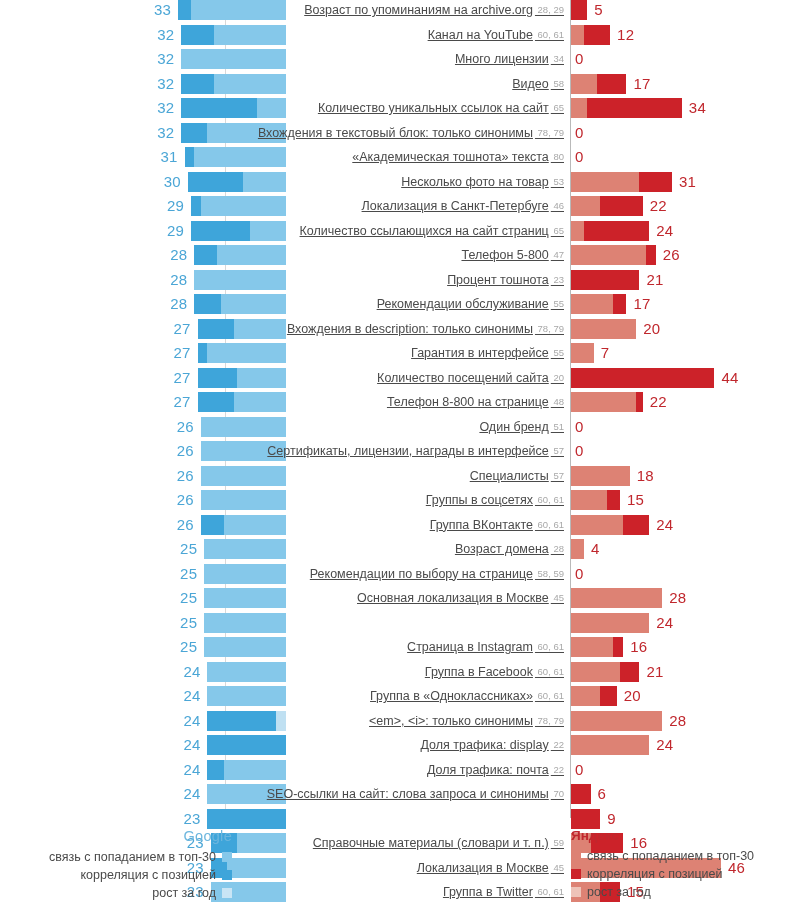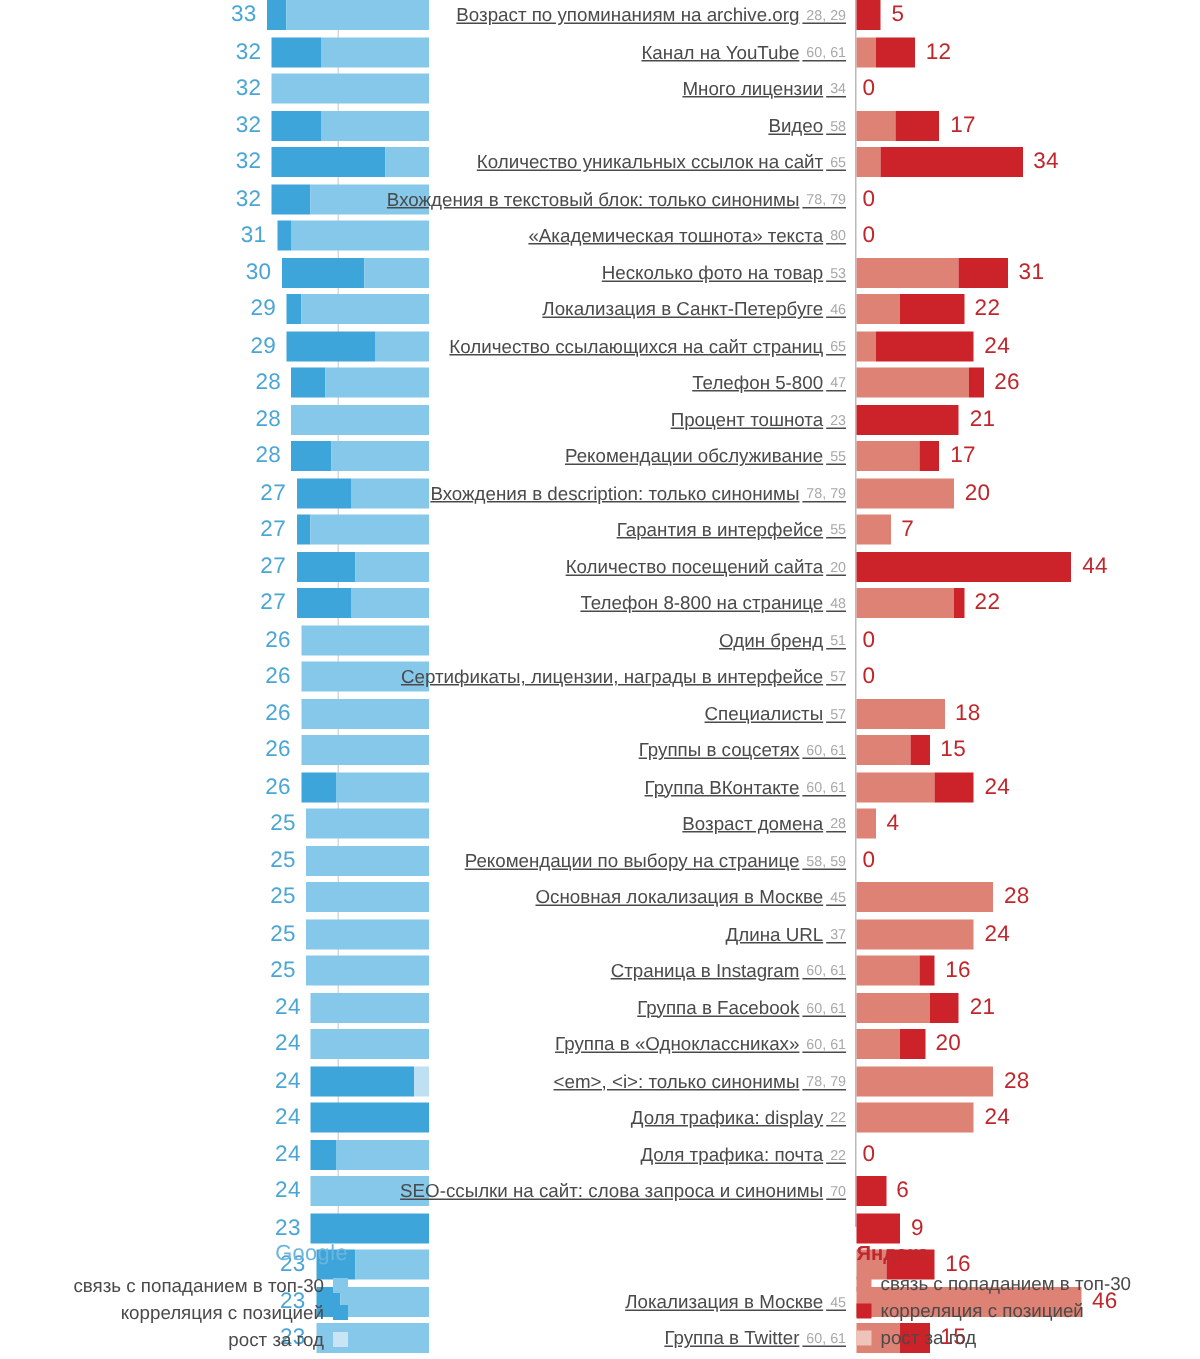--- a/index.html
+++ b/index.html
@@ -502,21 +502,20 @@
           <span class="y-val">28</span>
         </div>
       </div>
       <div class="row">
         <div class="g-wrap">
           <span class="g-val">25</span>
           <div class="g-bar">
             <div class="g-seg top30" style="width: 81.8182px;"></div>
           </div>
         </div>
-        <div class="label"><span>Длина URL</span><span class="ref"> 37</span></div>
         <div class="y-wrap">
           <div class="y-bar">
             <div class="y-seg top30" style="width: 78.2609px;"></div>
           </div>
           <span class="y-val">24</span>
         </div>
       </div>
       <div class="row">
         <div class="g-wrap">
           <span class="g-val">25</span>
@@ -640,20 +639,21 @@
         </div>
       </div>
       <div class="row">
         <div class="g-wrap">
           <span class="g-val">23</span>
           <div class="g-bar">
             <div class="g-seg corr" style="width: 26.1818px;"></div>
             <div class="g-seg top30" style="width: 49.0909px;"></div>
           </div>
         </div>
+        <div class="label"><span>Справочные материалы (словари и т. п.)</span><span class="ref"> 59</span></div>
         <div class="y-wrap">
           <div class="y-bar">
             <div class="y-seg top30" style="width: 19.5652px;"></div>
             <div class="y-seg corr" style="width: 32.6087px;"></div>
           </div>
           <span class="y-val">16</span>
         </div>
       </div>
       <div class="row">
         <div class="g-wrap">

